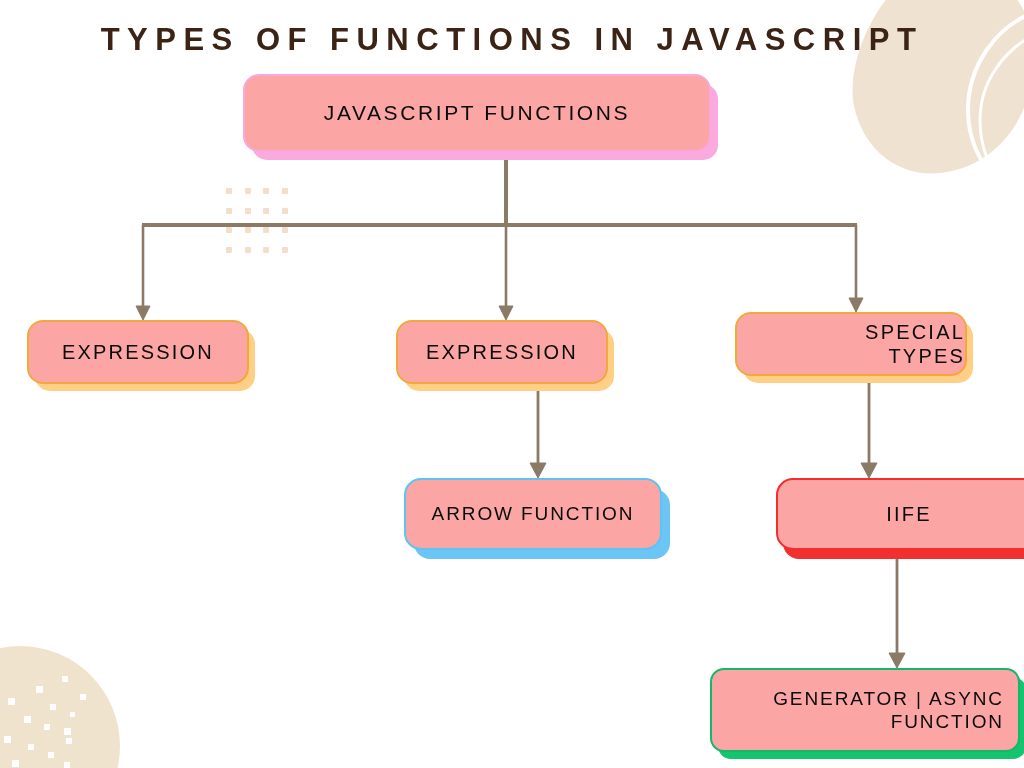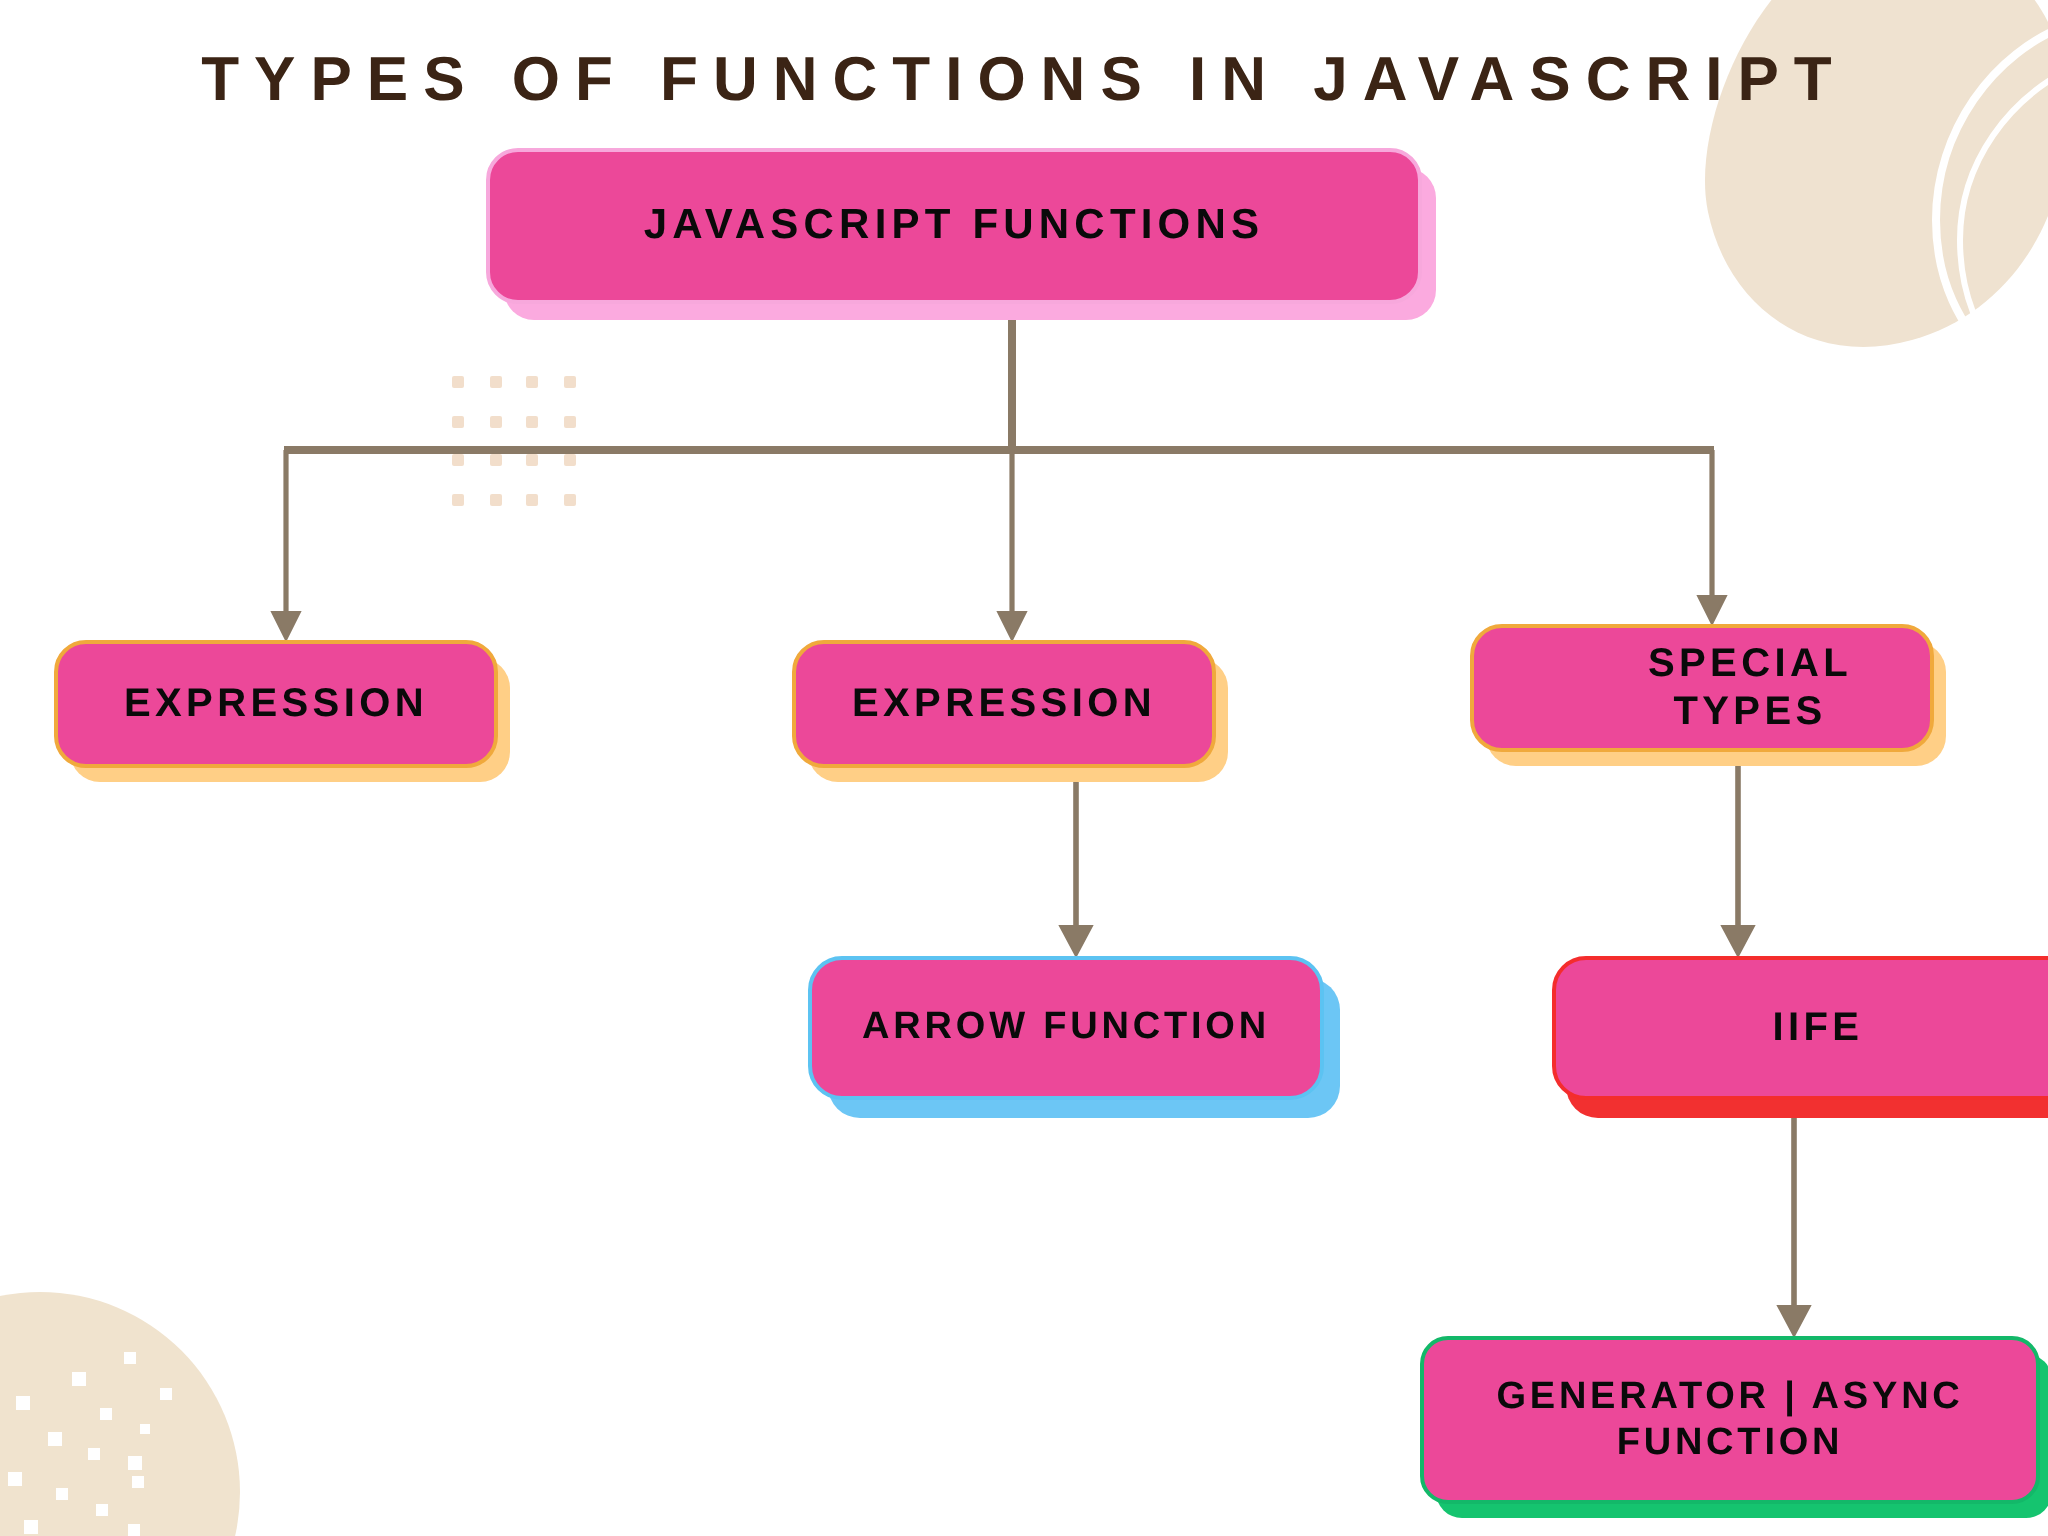--- a/index.html
+++ b/index.html
@@ -84,27 +84,27 @@
     left: 0; top: 0;
     width: 1024px;
     height: 768px;
     pointer-events: none;
   }
 
   
   .node {
     position: absolute;
     box-sizing: border-box;
-    background: #ec4899;
+    background: #fca5a5;
     display: flex;
     align-items: center;
     justify-content: center;
-    text-align: center;
+    text-align: right;
     color: #0a0a0a;
-    font-weight: bold;
+    font-weight: normal;
     line-height: 1.22;
   }
 
   .node-root {
     left: 243px;
     top: 62px;
     width: 468px;
     height: 78px;
     border: 2.5px solid #f7a8dc;
     border-radius: 16px;

